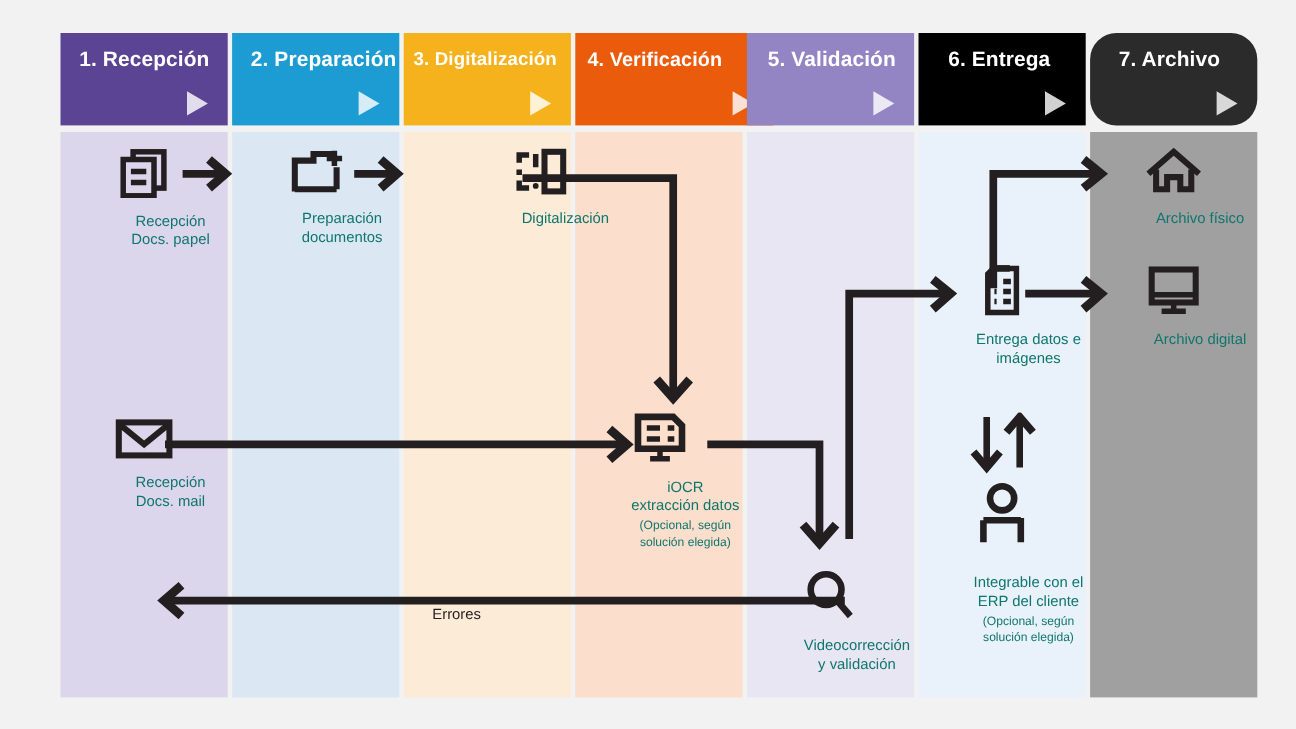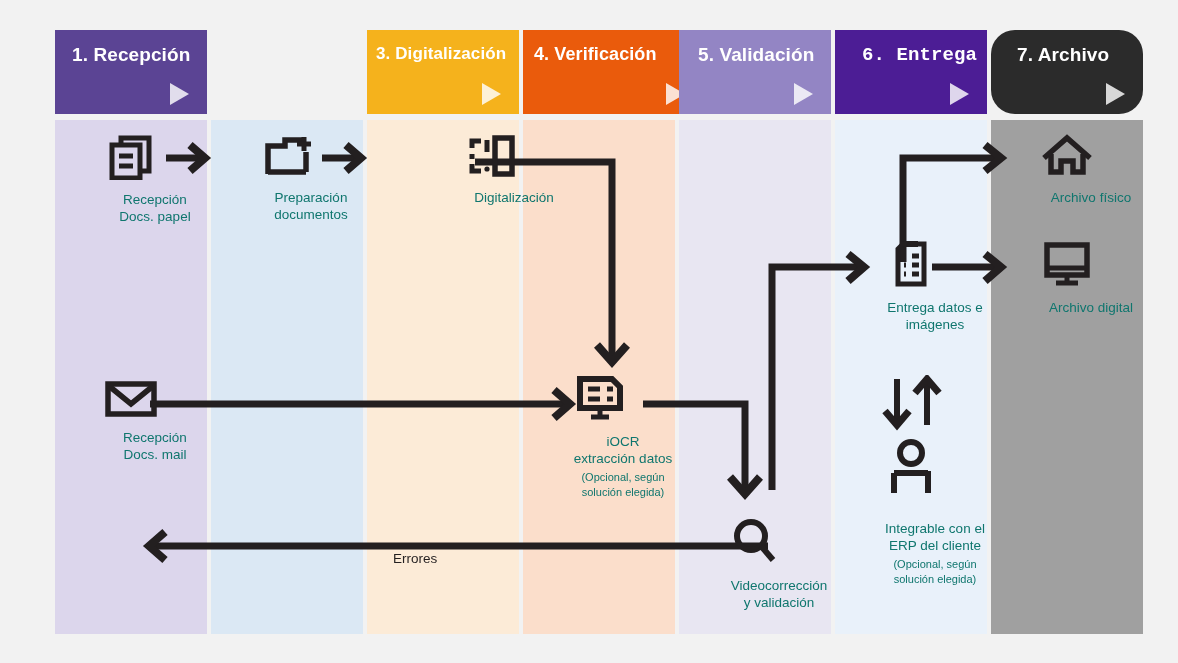--- a/index.html
+++ b/index.html
@@ -33,33 +33,37 @@
   <div class="col" style="left:367px;width:152px;background:#fcebd7;"></div>
   <div class="col" style="left:523px;width:152px;background:#fbdecb;"></div>
   <div class="col" style="left:679px;width:152px;background:#e8e6f2;"></div>
   <div class="col" style="left:835px;width:152px;background:#e9f1fa;"></div>
   <div class="col" style="left:991px;width:152px;background:#a0a0a0;"></div>
 
   <div class="hdr" style="left:55px;width:152px;background:#5b4494;">
     <div class="t">1. Recepción</div>
     <div class="tri"></div>
   </div>
+  <div class="hdr" style="left:211px;width:152px;background:#1d9cd3;">
+    <div class="t">2. Preparación</div>
+    <div class="tri"></div>
+  </div>
   <div class="hdr" style="left:367px;width:152px;background:#f5b21c;">
     <div class="t" style="font-size:17px;left:9px;">3. Digitalización</div>
     <div class="tri"></div>
   </div>
   <div class="hdr" style="left:523px;width:180px;background:#ea5b0c;">
     <div class="t" style="font-size:18px;left:11px;">4. Verificación</div>
     <div class="tri"></div>
   </div>
   <div class="hdr" style="left:679px;width:152px;background:#9385c4;">
     <div class="t" style="left:19px;">5. Validación</div>
     <div class="tri"></div>
   </div>
-  <div class="hdr" style="left:835px;width:152px;background:#4c1d95;font-family:Liberation Mono, monospace;">
+  <div class="hdr" style="left:835px;width:152px;background:#000000;">
     <div class="t" style="left:27px;">6. Entrega</div>
     <div class="tri"></div>
   </div>
   <div class="hdr" style="left:991px;width:152px;background:#2b2b2b;border-radius:24px;">
     <div class="t" style="left:26px;">7. Archivo</div>
     <div class="tri"></div>
   </div>
 
   <svg class="ov" viewBox="0 0 1178 663">
 

